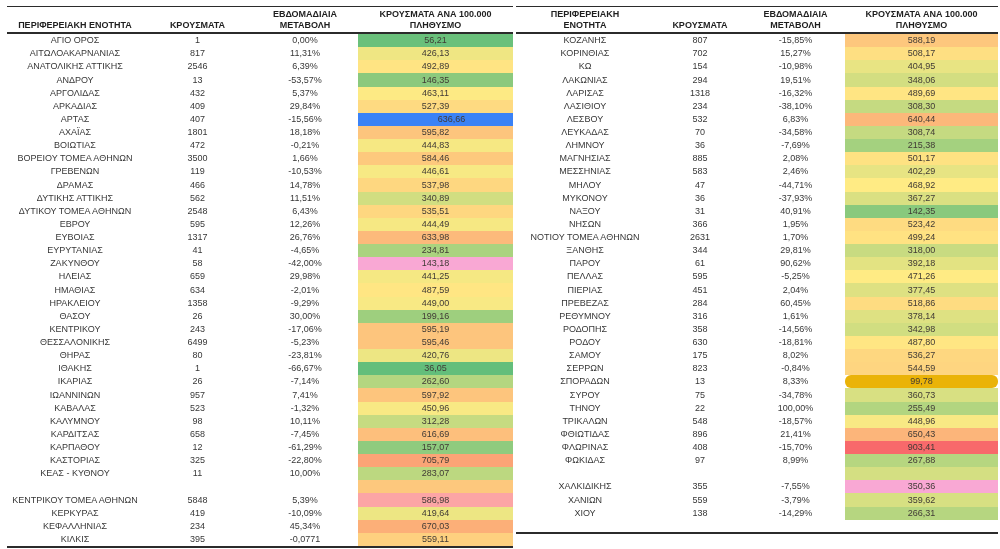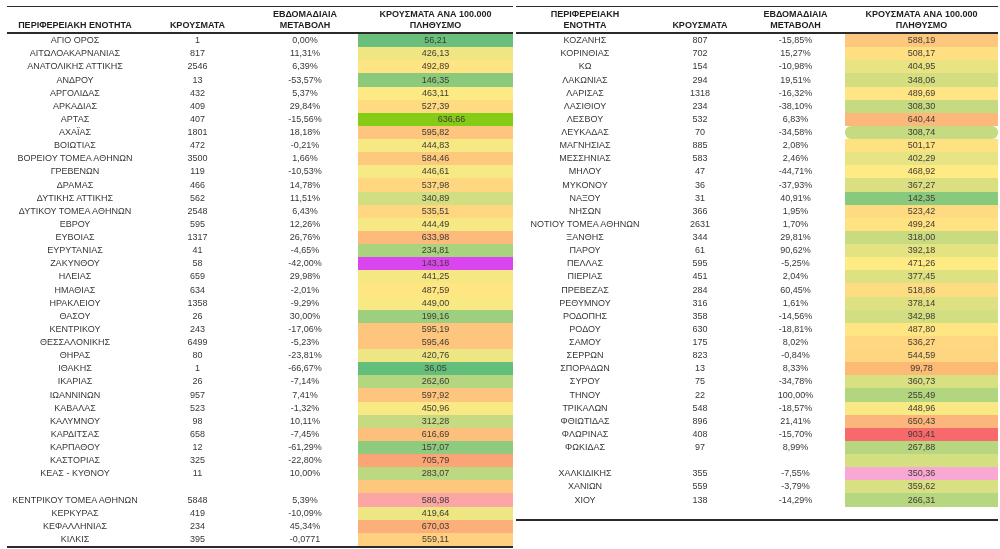--- a/index.html
+++ b/index.html
@@ -81,21 +81,21 @@
         <tr>
           <td class="c0">ΑΡΚΑΔΙΑΣ</td>
           <td class="c1">409</td>
           <td class="c2">29,84%</td>
           <td class="c3" style="background: rgb(254, 218, 129);">527,39</td>
         </tr>
         <tr>
           <td class="c0">ΑΡΤΑΣ</td>
           <td class="c1">407</td>
           <td class="c2">-15,56%</td>
-          <td class="c3" style="background: #84cc16; padding-left: 32px;">636,66</td>
+          <td class="c3" style="background: #3b82f6; padding-left: 32px;">636,66</td>
         </tr>
         <tr>
           <td class="c0">ΑΧΑΪΑΣ</td>
           <td class="c1">1801</td>
           <td class="c2">18,18%</td>
           <td class="c3" style="background: rgb(253, 197, 125);">595,82</td>
         </tr>
         <tr>
           <td class="c0">ΒΟΙΩΤΙΑΣ</td>
           <td class="c1">472</td>
@@ -147,21 +147,21 @@
         <tr>
           <td class="c0">ΕΥΡΥΤΑΝΙΑΣ</td>
           <td class="c1">41</td>
           <td class="c2">-4,65%</td>
           <td class="c3" style="background: rgb(170, 211, 127);">234,81</td>
         </tr>
         <tr>
           <td class="c0">ΖΑΚΥΝΘΟΥ</td>
           <td class="c1">58</td>
           <td class="c2">-42,00%</td>
-          <td class="c3" style="background: #d946ef;">143,18</td>
+          <td class="c3" style="background: #f9a8d4;">143,18</td>
         </tr>
         <tr>
           <td class="c0">ΗΛΕΙΑΣ</td>
           <td class="c1">659</td>
           <td class="c2">29,98%</td>
           <td class="c3" style="background: rgb(245, 232, 131);">441,25</td>
         </tr>
         <tr>
           <td class="c0">ΗΜΑΘΙΑΣ</td>
           <td class="c1">634</td>
@@ -340,21 +340,27 @@
         <tr>
           <td class="c0">ΛΕΣΒΟΥ</td>
           <td class="c1">532</td>
           <td class="c2">6,83%</td>
           <td class="c3" style="background: rgb(252, 184, 122);">640,44</td>
         </tr>
         <tr>
           <td class="c0">ΛΕΥΚΑΔΑΣ</td>
           <td class="c1">70</td>
           <td class="c2">-34,58%</td>
-          <td class="c3" style="background: rgb(197, 218, 129); border-radius: 6px;">308,74</td>
+          <td class="c3" style="background: rgb(197, 218, 129);">308,74</td>
+        </tr>
+        <tr>
+          <td class="c0">ΛΗΜΝΟΥ</td>
+          <td class="c1">36</td>
+          <td class="c2">-7,69%</td>
+          <td class="c3" style="background: rgb(164, 209, 127);">215,38</td>
         </tr>
         <tr>
           <td class="c0">ΜΑΓΝΗΣΙΑΣ</td>
           <td class="c1">885</td>
           <td class="c2">2,08%</td>
           <td class="c3" style="background: rgb(254, 226, 130);">501,17</td>
         </tr>
         <tr>
           <td class="c0">ΜΕΣΣΗΝΙΑΣ</td>
           <td class="c1">583</td>
@@ -448,21 +454,21 @@
         <tr>
           <td class="c0">ΣΕΡΡΩΝ</td>
           <td class="c1">823</td>
           <td class="c2">-0,84%</td>
           <td class="c3" style="background: rgb(254, 213, 128);">544,59</td>
         </tr>
         <tr>
           <td class="c0">ΣΠΟΡΑΔΩΝ</td>
           <td class="c1">13</td>
           <td class="c2">8,33%</td>
-          <td class="c3" style="background: #fdba74;">99,78</td>
+          <td class="c3" style="background: #eab308; border-radius: 6px;">99,78</td>
         </tr>
         <tr>
           <td class="c0">ΣΥΡΟΥ</td>
           <td class="c1">75</td>
           <td class="c2">-34,78%</td>
           <td class="c3" style="background: rgb(216, 224, 130);">360,73</td>
         </tr>
         <tr>
           <td class="c0">ΤΗΝΟΥ</td>
           <td class="c1">22</td>

